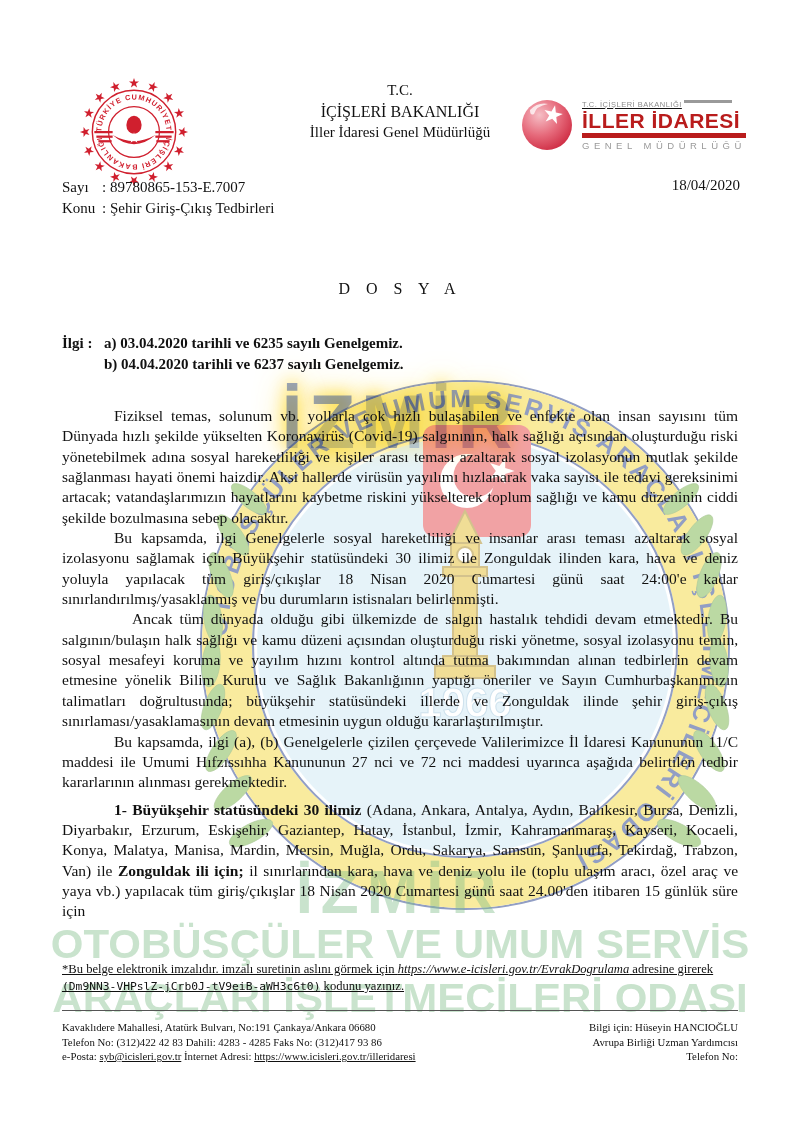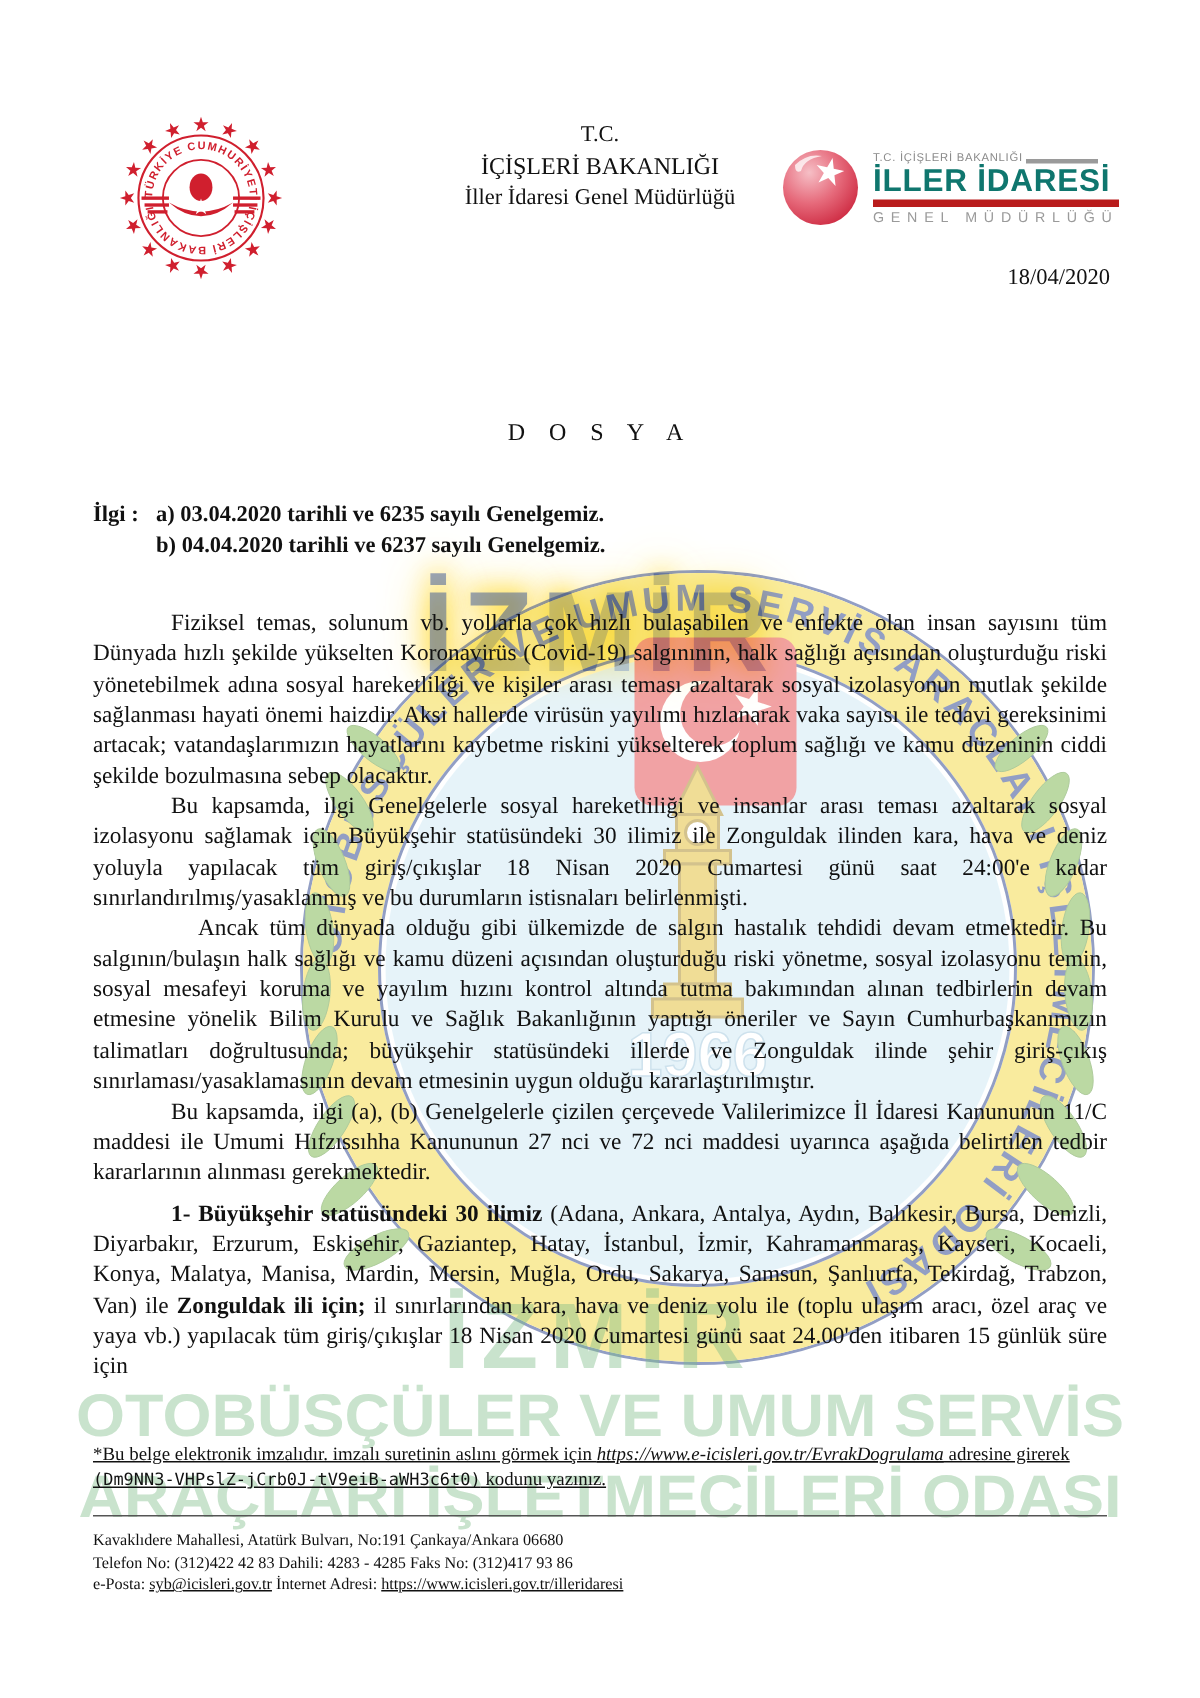--- a/index.html
+++ b/index.html
@@ -19,24 +19,24 @@
   .wm-g3{top:976px;font-size:40px;transform:scaleX(1.05);}
 
   
   .head-center{top:80px;left:0;right:0;text-align:center;line-height:21px;}
   .hc1{font-size:15px;}
   .hc2{font-size:16px;}
   .hc3{font-size:15px;}
 
   .logo{top:98px;left:520px;display:flex;align-items:center;gap:8px;font-family:"Liberation Sans",sans-serif;}
   .logo-txt{display:flex;flex-direction:column;}
-  .logo-tc{display:flex;align-items:flex-end;gap:2px;}
+  .logo-tc{display:flex;align-items:flex-start;gap:2px;text-decoration:underline;}
   .logo-tc span{font-size:7.5px;color:#8a8a8a;letter-spacing:.5px;white-space:nowrap;}
   .logo-tc i{display:block;width:48px;height:3px;background:#9a9a9a;}
-  .logo-title{font-size:21px;font-weight:bold;color:#0f766e;letter-spacing:.5px;line-height:24px;white-space:nowrap;}
+  .logo-title{font-size:21px;font-weight:bold;color:#b91c1c;letter-spacing:.5px;line-height:24px;white-space:nowrap;}
   .logo-sub{font-size:9.5px;color:#9a9a9a;letter-spacing:4.5px;white-space:nowrap;border-top:5px solid #b91c1c;padding-top:2px;}
 
   .ref{top:177px;left:62px;font-size:15px;line-height:21px;}
   .ref-row{display:flex;}
   .ref-label{width:40px;}
   .date{top:177px;right:60px;font-size:15px;}
 
   .dosya{top:280px;left:0;right:0;text-align:center;font-size:16px;letter-spacing:6px;}
 
   .ilgi{top:333px;left:62px;font-size:15px;line-height:21px;}
@@ -181,20 +181,30 @@
     <div class="logo-txt">
       <div class="logo-tc">
         <span>T.C. İÇİŞLERİ BAKANLIĞI</span>
         <i></i>
       </div>
       <div class="logo-title">İLLER İDARESİ</div>
       <div class="logo-sub">GENEL MÜDÜRLÜĞÜ</div>
     </div>
   </div>
 
+  <div class="abs ref">
+    <div class="ref-row">
+      <span class="ref-label">Sayı</span>
+      <span>: 89780865-153-E.7007</span>
+    </div>
+    <div class="ref-row">
+      <span class="ref-label">Konu</span>
+      <span>: Şehir Giriş-Çıkış Tedbirleri</span>
+    </div>
+  </div>
   <div class="abs date">18/04/2020</div>
 
   <div class="abs dosya">D O S Y A</div>
 
   <div class="abs ilgi">
     <div class="ilgi-row">
       <span class="ilgi-label">İlgi :</span>
       <span>a) 03.04.2020 tarihli ve 6235 sayılı Genelgemiz.</span>
     </div>
     <div class="ilgi-row">
@@ -214,15 +224,20 @@
   <div class="abs footnote"><span>*Bu belge elektronik imzalıdır. imzalı suretinin aslını görmek için </span><span class="fn-link">https://www.e-icisleri.gov.tr/EvrakDogrulama</span><span> adresine girerek </span><span class="fn-code">(Dm9NN3-VHPslZ-jCrb0J-tV9eiB-aWH3c6t0)</span><span> kodunu yazınız.</span></div>
 
   <div class="abs rule"></div>
 
   <div class="abs footer">
     <div class="foot-left">
       <div>Kavaklıdere Mahallesi, Atatürk Bulvarı, No:191 Çankaya/Ankara 06680</div>
       <div>Telefon No: (312)422 42 83 Dahili: 4283 - 4285 Faks No: (312)417 93 86</div>
       <div><span>e-Posta: </span><span class="u">syb@icisleri.gov.tr</span><span> İnternet Adresi: </span><span class="u">https://www.icisleri.gov.tr/illeridaresi</span></div>
     </div>
+    <div class="foot-right">
+      <div>Bilgi için: Hüseyin HANCIOĞLU</div>
+      <div>Avrupa Birliği Uzman Yardımcısı</div>
+      <div>Telefon No:</div>
+    </div>
   </div>
 
 </div>
 
 </body></html>

